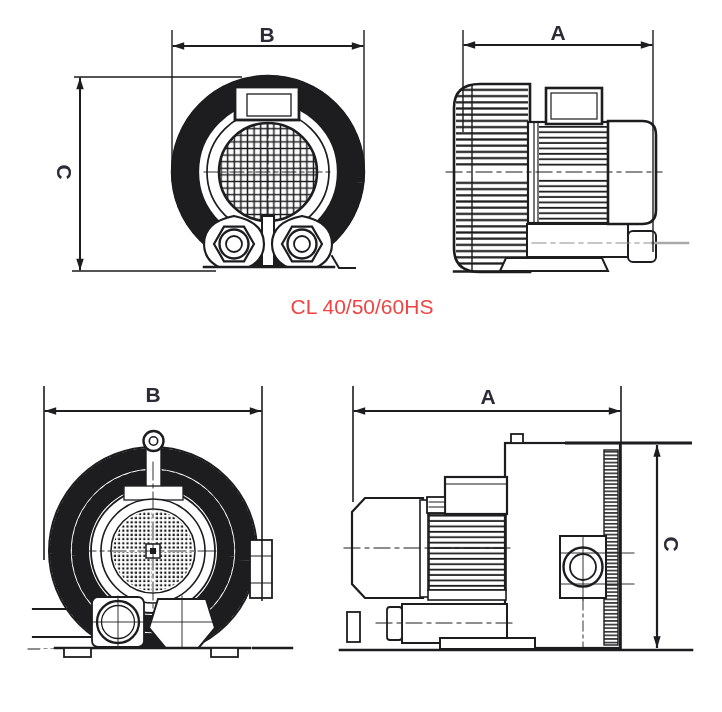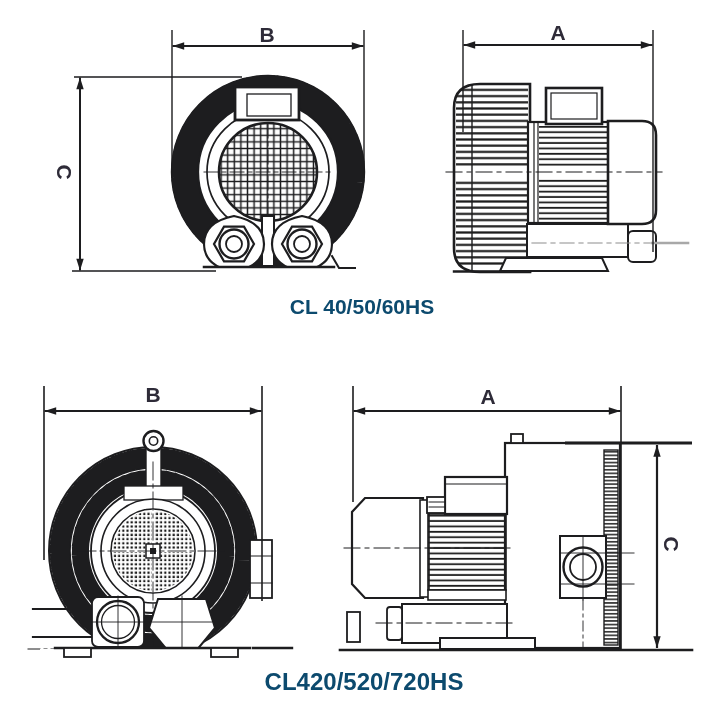--- a/index.html
+++ b/index.html
@@ -9,21 +9,21 @@
   }
   .stage{position:absolute;left:0;top:0;width:722px;height:712px;}
   svg{position:absolute;left:0;top:0}
   .lbl{
     position:absolute;transform:translate(-50%,-50%);
     font-weight:700;font-size:21px;color:#2e2b38;line-height:1;
   }
   .lbl.rot{transform:translate(-50%,-50%) rotate(90deg);}
   .cap{
     position:absolute;transform:translate(-50%,-50%);
-    font-weight:700;color:#0c4a6e;white-space:nowrap;line-height:1;
+    font-weight:400;color:#ef4444;white-space:nowrap;line-height:1;
   }
   .cap1{font-size:21px}
   .cap2{font-size:24px}
 </style>
 </head>
 <body>
 
 <div class="stage">
 
 <svg width="722" height="712" viewBox="0 0 722 712">
@@ -197,15 +197,14 @@
 </svg>
 
 <div class="lbl" style="left:267px;top:34px">B</div>
 <div class="lbl rot" style="left:64px;top:172px">C</div>
 <div class="lbl" style="left:558px;top:32px">A</div>
 <div class="lbl" style="left:153px;top:394px">B</div>
 <div class="lbl" style="left:488px;top:396px">A</div>
 <div class="lbl rot" style="left:671px;top:544px">C</div>
 
 <div class="cap cap1" style="left:362px;top:306px">CL 40/50/60HS</div>
-<div class="cap cap2" style="left:364px;top:682px">CL420/520/720HS</div>
 
 </div>
 
 </body></html>

